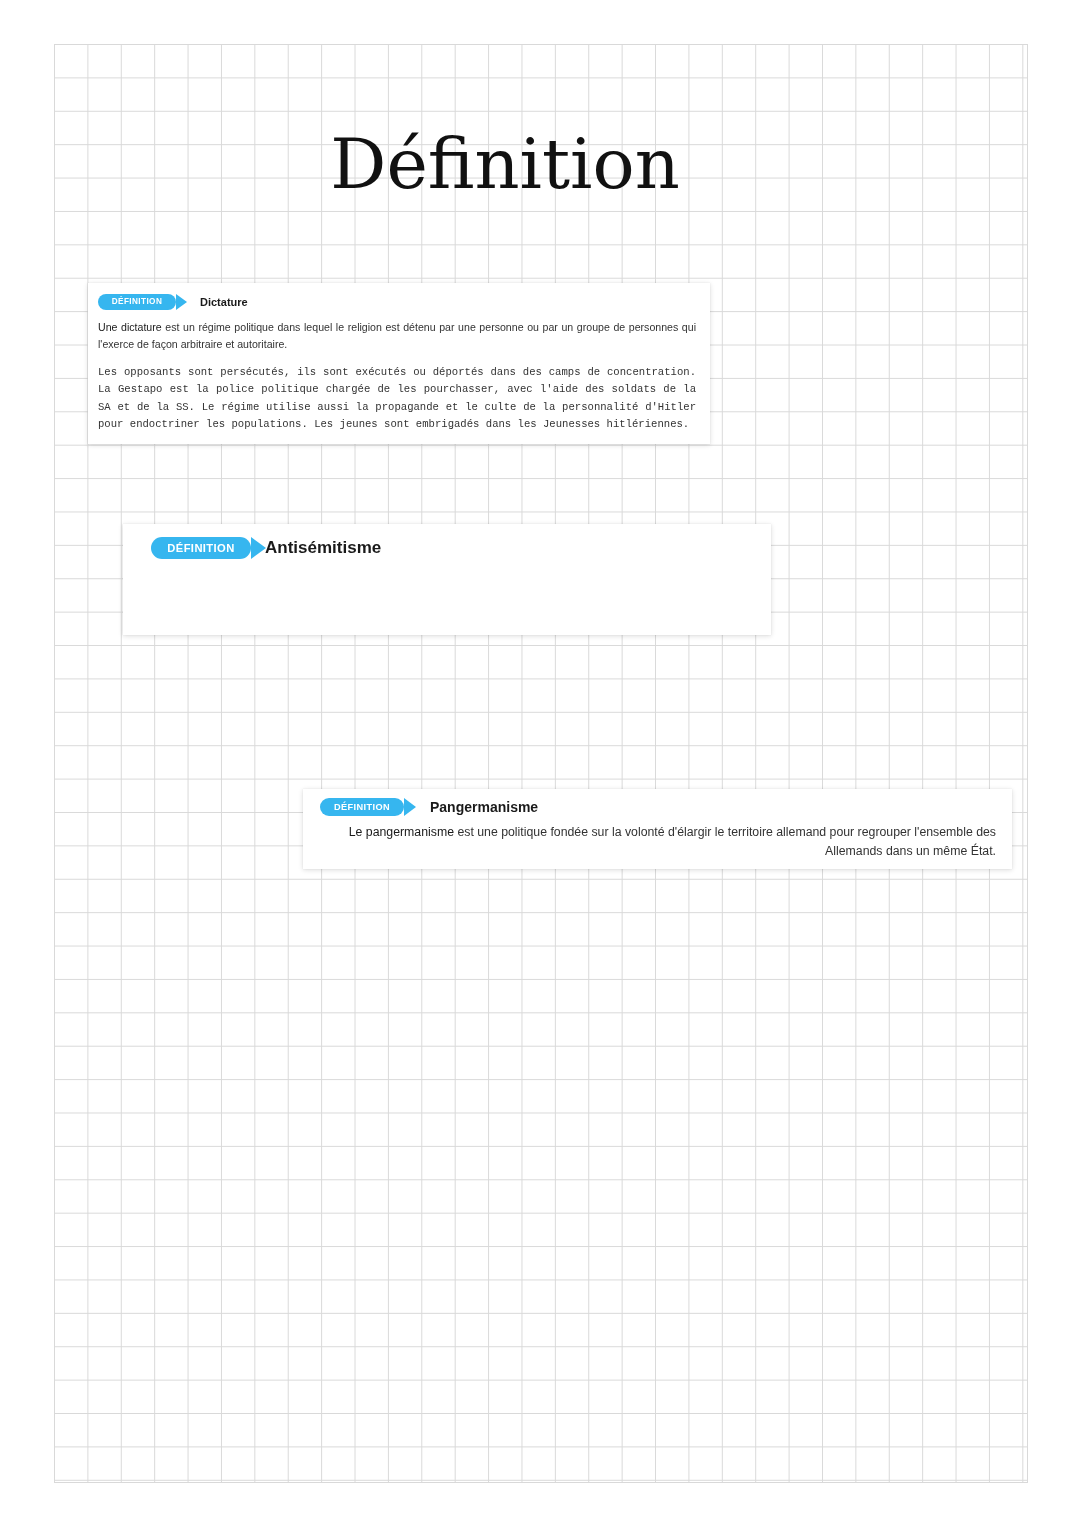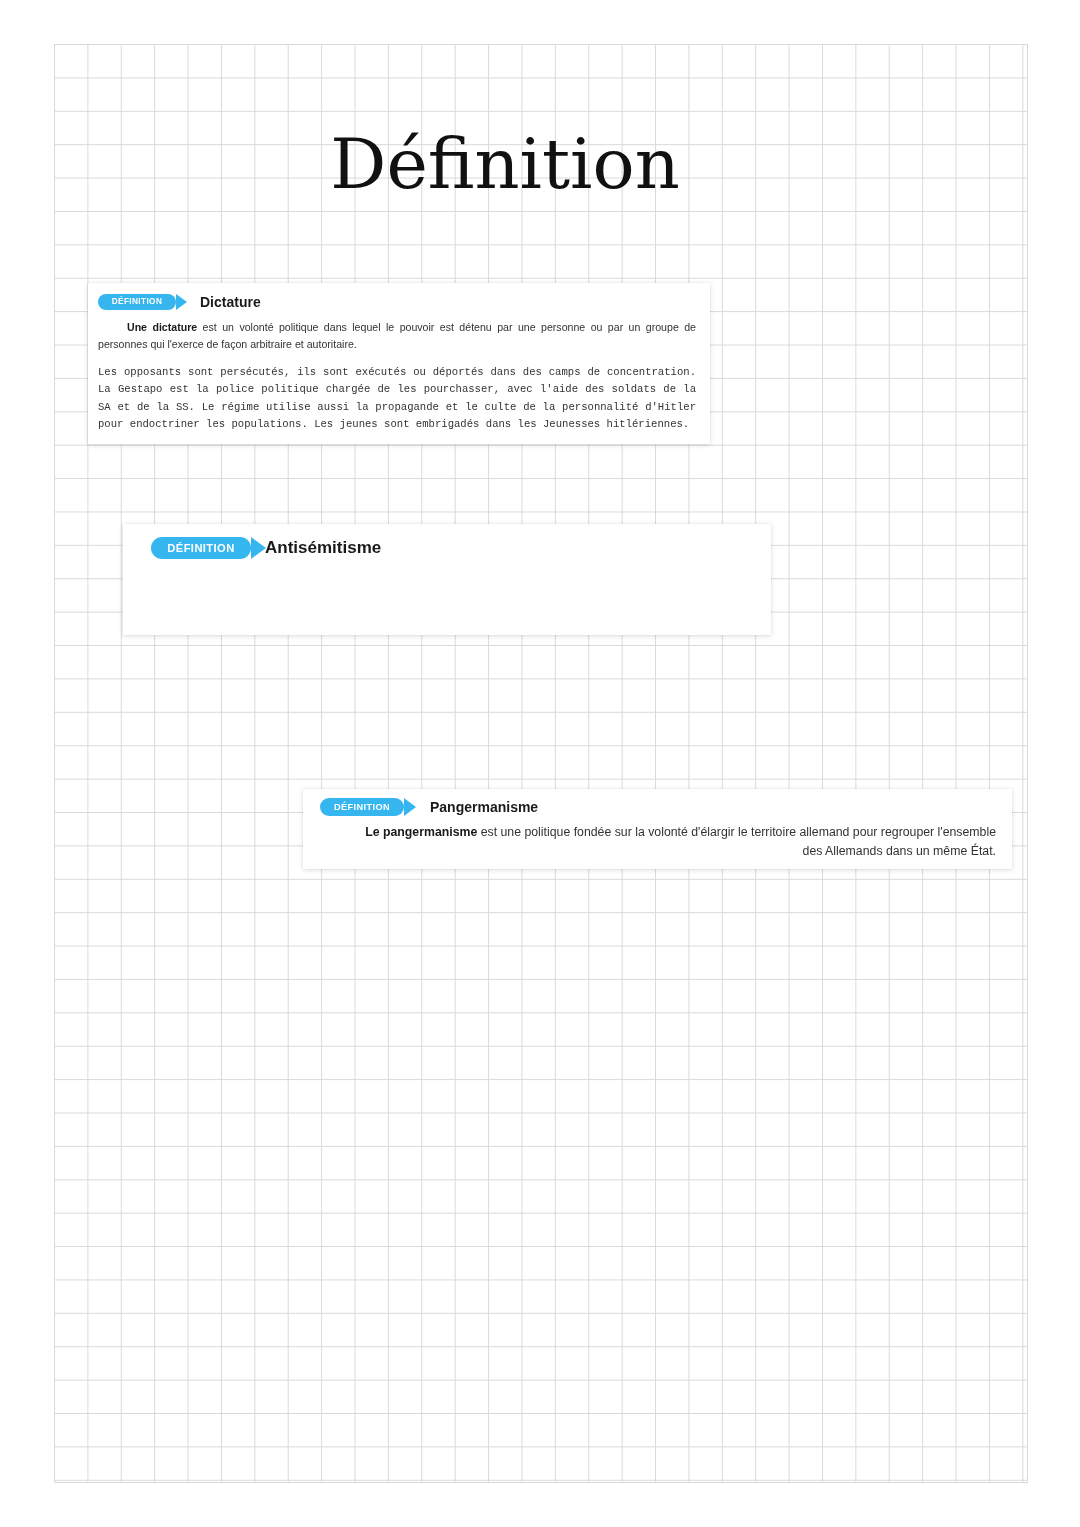--- a/index.html
+++ b/index.html
@@ -93,23 +93,22 @@
   .card-body p {
     margin: 0;
     color: #333333;
     text-align: justify;
   }
   .card-body p + p {
     margin-top: 1em;
     font-family: Liberation Mono, monospace;
   }
   .card-body b {
-    font-weight: 700;
+    font-weight: 400;
     color: #1a1a1a;
-    margin-left: 29px;
   }
 
   
   #card-dictature {
     left: 88px;
     top: 283px;
     width: 622px;
     height: 161px;
     padding: 11px 14px 0 10px;
   }
@@ -118,21 +117,21 @@
     height: 16px;
     line-height: 16px;
     font-size: 8.2px;
     border-radius: 8px;
   }
   #card-dictature .badge::after {
     border-width: 8px 0 8px 11px;
     border-color: transparent transparent transparent #36b6ef;
   }
   #card-dictature .card-term {
-    font-size: 14px;
+    font-size: 11px;
     margin-left: 24px;
   }
   #card-dictature .card-body {
     margin-top: 9px;
     font-size: 10.6px;
     line-height: 1.63;
   }
 
   
   #card-antisemitisme {
@@ -202,21 +201,21 @@
   <div class="grid"></div>
 
   <h1 class="page-title">Définition</h1>
 
   <section class="def-card" id="card-dictature">
     <div class="card-head">
       <span class="badge">DÉFINITION</span>
       <span class="card-term">Dictature</span>
     </div>
     <div class="card-body">
-      <p><b>Une dictature</b><span> est un volonté politique dans lequel le pouvoir est détenu par une personne ou par un groupe de personnes qui l'exerce de façon arbitraire et autoritaire.</span></p>
+      <p><b>Une dictature</b><span> est un régime politique dans lequel le religion est détenu par une personne ou par un groupe de personnes qui l'exerce de façon arbitraire et autoritaire.</span></p>
       <p><span>Les opposants sont persécutés, ils sont exécutés ou déportés dans des camps de concentration. La Gestapo est la police politique chargée de les pourchasser, avec l'aide des soldats de la SA et de la SS. Le régime utilise aussi la propagande et le culte de la personnalité d'Hitler pour endoctriner les populations. Les jeunes sont embrigadés dans les Jeunesses hitlériennes.</span></p>
     </div>
   </section>
 
   <section class="def-card" id="card-antisemitisme">
     <div class="card-head">
       <span class="badge">DÉFINITION</span>
       <span class="card-term">Antisémitisme</span>
     </div>
   </section>

